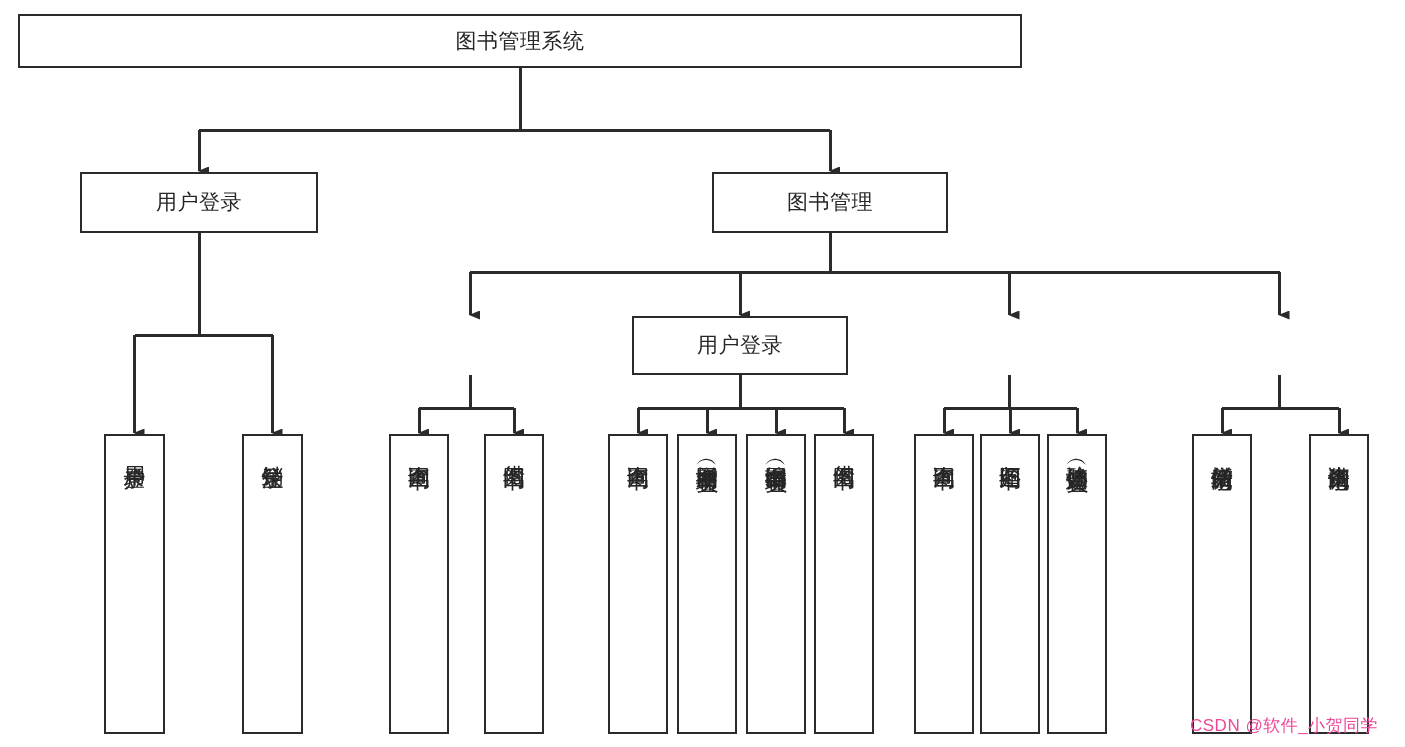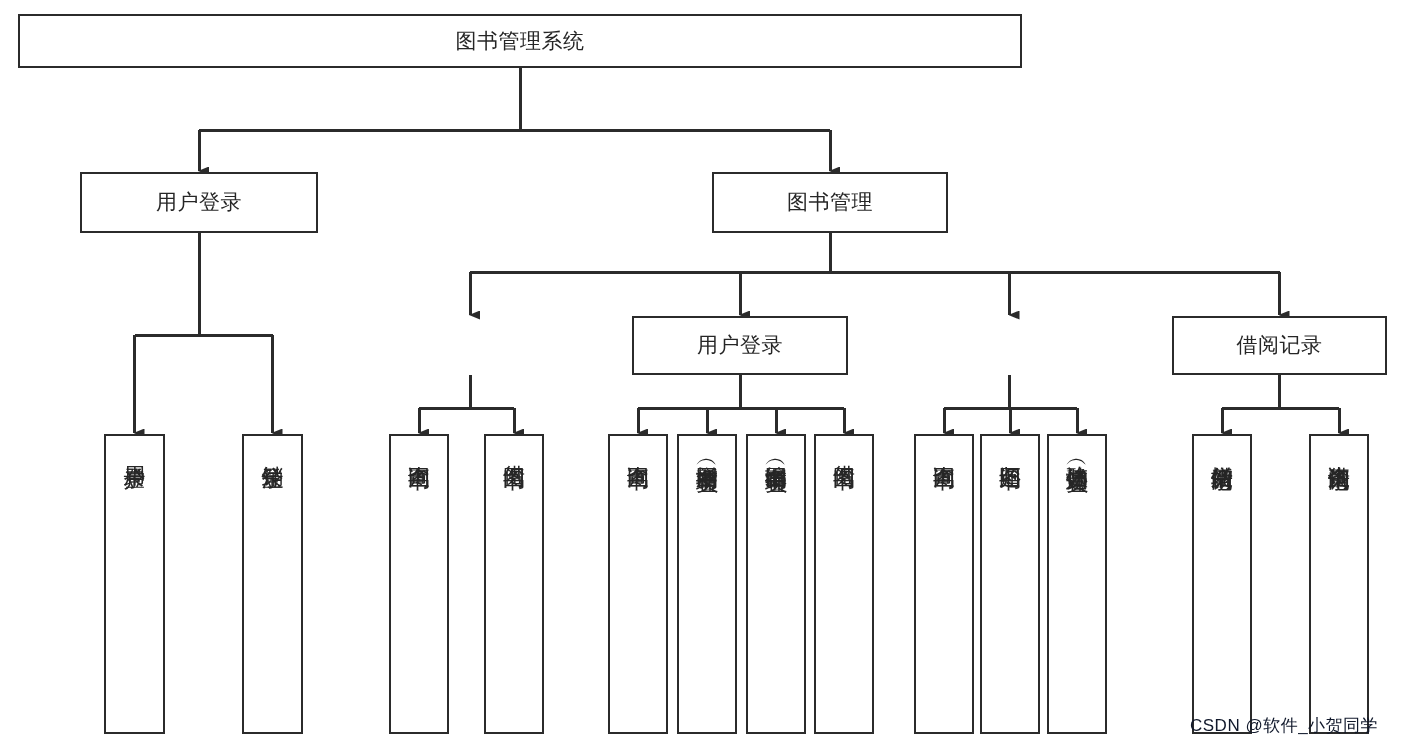--- a/index.html
+++ b/index.html
@@ -50,21 +50,21 @@
   .node-box.vert .node-label {
     writing-mode: vertical-rl;
     text-orientation: upright;
     font-size: 22px;
     line-height: 1.18;
     letter-spacing: 1px;
     white-space: nowrap;
   }
   .watermark {
     position: absolute;
-    color: #0f172a;
+    color: #ec4899;
     font-size: 17px;
     letter-spacing: 0.5px;
     white-space: nowrap;
     pointer-events: none;
   }
 </style>
 </head>
 <body>
 
 <div id="diagram-root">
@@ -119,23 +119,20 @@
   <div class="node-box horiz" style="left: 80px; top: 172px; width: 238px; height: 61px;">
     <span class="node-label">用户登录</span>
   </div>
   <div class="node-box horiz" style="left: 712px; top: 172px; width: 236px; height: 61px;">
     <span class="node-label">图书管理</span>
   </div>
 
   <div class="node-box horiz" style="left: 632px; top: 316px; width: 216px; height: 59px;">
     <span class="node-label">用户登录</span>
   </div>
-  <div class="node-box horiz" style="left: 1172px; top: 316px; width: 215px; height: 59px;">
-    <span class="node-label">借阅记录</span>
-  </div>
 
   <div class="node-box vert" style="left: 104px; top: 434px; width: 61px; height: 300px;">
     <span class="node-label">用户登录</span>
   </div>
   <div class="node-box vert" style="left: 242px; top: 434px; width: 61px; height: 300px;">
     <span class="node-label">注销登录</span>
   </div>
 
   <div class="node-box vert" style="left: 389px; top: 434px; width: 60px; height: 300px;">
     <span class="node-label">查询图书</span>

